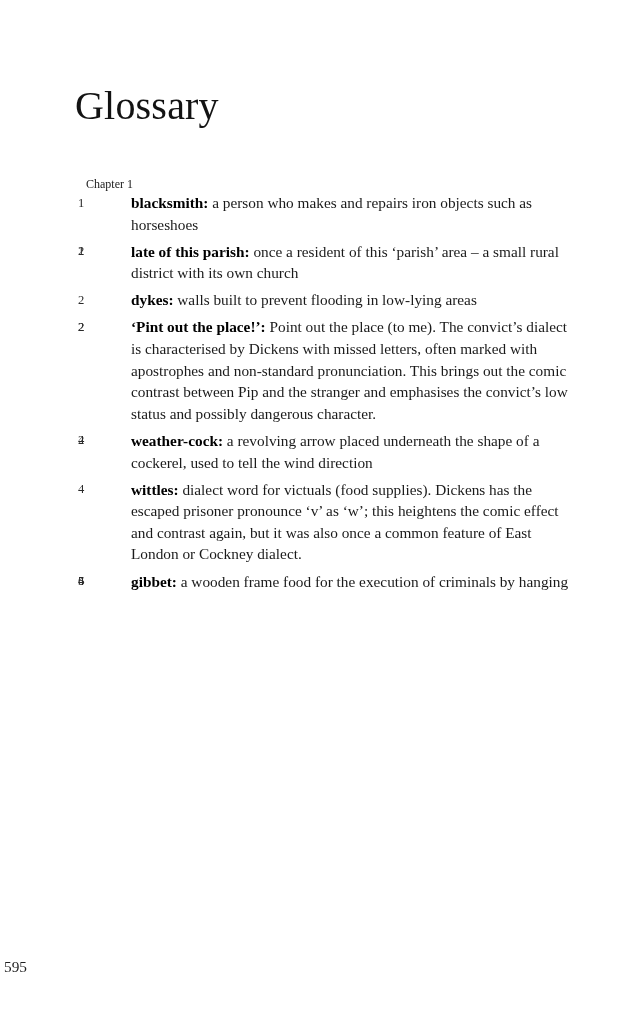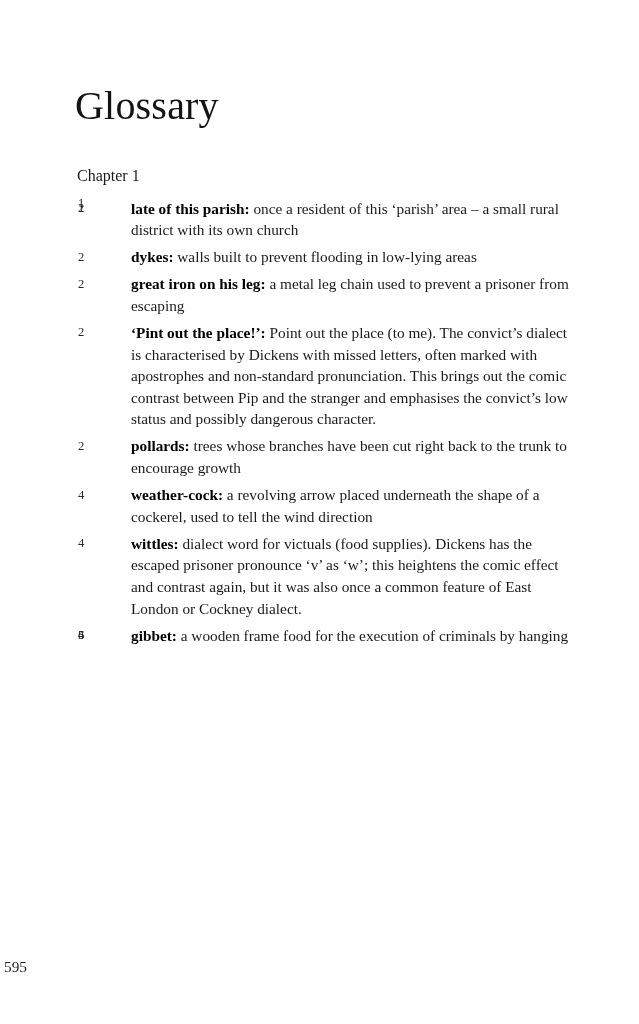--- a/index.html
+++ b/index.html
@@ -36,24 +36,24 @@
     font-weight: normal;
     letter-spacing: 0.2px;
     margin: 0;
     color: #131313;
   }
 
   .chapter-heading {
     position: absolute;
     left: 72px;
     top: 164px;
-    font-size: 16px;
+    font-size: 12px;
     line-height: 21px;
     font-weight: normal;
-    margin: 1px;
+    margin: 10px;
     color: #1a1a1a;
   }
 
   .glossary-list {
     position: absolute;
     left: 72px;
     top: 192px;
     width: 500px;
   }
 
@@ -105,43 +105,42 @@
 
 <div class="page">
 
   <h1 class="page-title">Glossary</h1>
 
   <div class="chapter-heading">Chapter 1</div>
 
   <div class="glossary-list">
       <div class="glossary-entry">
         <span class="entry-page-number">1</span>
+        <span class="entry-body"><span class="entry-term">blacksmith:</span><span class="entry-definition"> a person who makes and repairs iron objects such as horseshoes</span></span>
       </div>
       <div class="glossary-entry">
         <span class="entry-page-number">1</span>
       </div>
       <div class="glossary-entry">
         <span class="entry-page-number">2</span>
         <span class="entry-body"><span class="entry-term">late of this parish:</span><span class="entry-definition"> once a resident of this ‘parish’ area – a small rural district with its own church</span></span>
       </div>
       <div class="glossary-entry">
         <span class="entry-page-number">2</span>
         <span class="entry-body"><span class="entry-term">dykes:</span><span class="entry-definition"> walls built to prevent flooding in low-lying areas</span></span>
       </div>
       <div class="glossary-entry">
         <span class="entry-page-number">2</span>
-        <span class="entry-body"><span class="entry-term">great iron on his leg:</span><span class="entry-definition"> a metal leg chain used to prevent a prisoner from escaping</span></span>
       </div>
       <div class="glossary-entry">
         <span class="entry-page-number">2</span>
         <span class="entry-body"><span class="entry-term">‘Pint out the place!’:</span><span class="entry-definition"> Point out the place (to me). The convict’s dialect is characterised by Dickens with missed letters, often marked with apostrophes and non-standard pronunciation. This brings out the comic contrast between Pip and the stranger and emphasises the convict’s low status and possibly dangerous character.</span></span>
       </div>
       <div class="glossary-entry">
         <span class="entry-page-number">2</span>
-        <span class="entry-body"><span class="entry-term">pollards:</span><span class="entry-definition"> trees whose branches have been cut right back to the trunk to encourage growth</span></span>
       </div>
       <div class="glossary-entry">
         <span class="entry-page-number">4</span>
         <span class="entry-body"><span class="entry-term">weather-cock:</span><span class="entry-definition"> a revolving arrow placed underneath the shape of a cockerel, used to tell the wind direction</span></span>
       </div>
       <div class="glossary-entry">
         <span class="entry-page-number">4</span>
         <span class="entry-body"><span class="entry-term">wittles:</span><span class="entry-definition"> dialect word for victuals (food supplies). Dickens has the escaped prisoner pronounce ‘v’ as ‘w’; this heightens the comic effect and contrast again, but it was also once a common feature of East London or Cockney dialect.</span></span>
       </div>
       <div class="glossary-entry">

